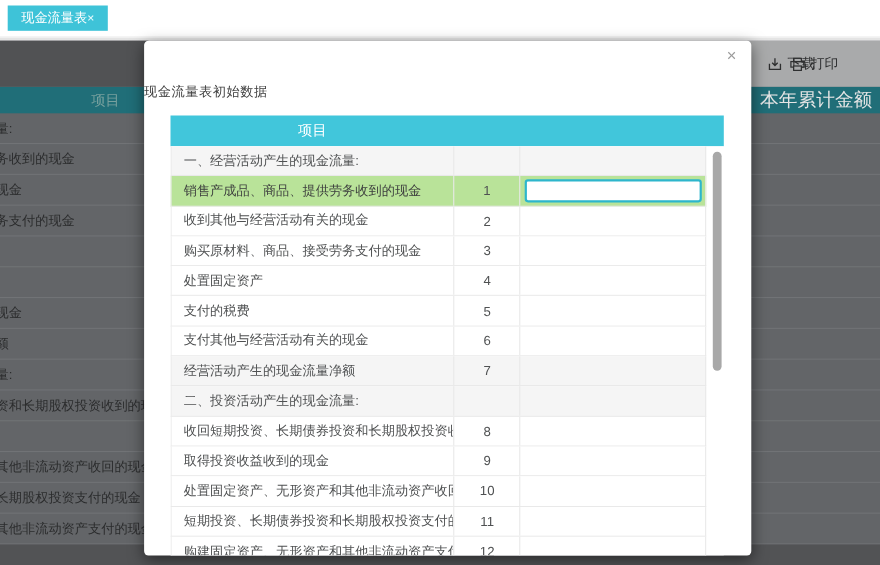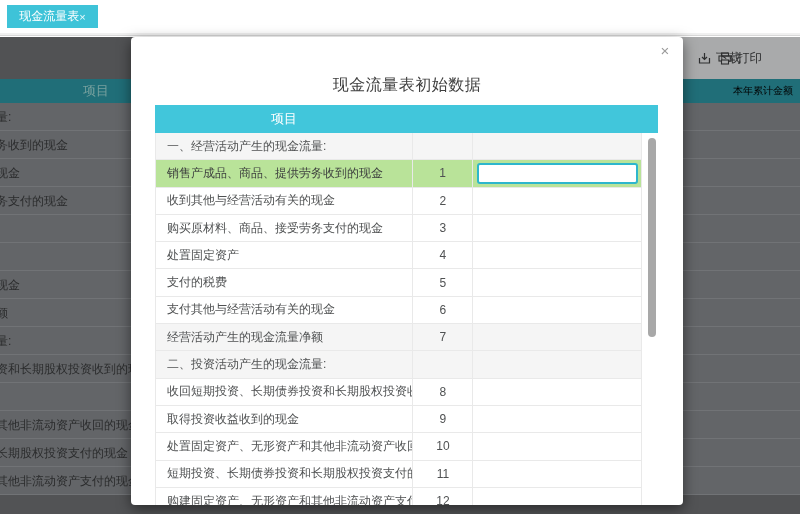--- a/index.html
+++ b/index.html
@@ -18,34 +18,34 @@
   .bg { position:absolute; left:0; top:37px; width:800px; height:477px; background:#636568; }
   .bg-toolbar { position:absolute; left:0; top:0; width:800px; height:42px; background:#a9aaab; }
   .bg-darkblock { position:absolute; left:0; top:0; width:135px; height:42px; background:#515254; }
   .bg-btn { position:absolute; top:12px; height:18px; display:flex; align-items:center; gap:5px;
             color:#2e2f30; font-size:12.5px; cursor:pointer; }
   .bg-btn svg { display:block; }
   .btn-download { left:698px; }
   .btn-print { left:718px;text-align:center; }
   .bg-thead { position:absolute; left:0; top:42px; width:800px; height:24px; background:#206e78; }
   .bg-thead .h-left { position:absolute; left:83px; top:0; height:24px; line-height:24px; font-size:13px; color:#77a09e; }
-  .bg-thead .h-right { position:absolute; right:7px; top:0; height:24px; line-height:24px; font-size:10px; color:#000000; }
+  .bg-thead .h-right { position:absolute; right:7px; top:0; height:24px; line-height:24px; font-size:17px; color:#e5e5e5; }
   .bg-rows { position:absolute; left:0; top:66px; width:800px; }
   .bg-row { position:relative; width:800px; height:28px; border-bottom:1px solid #717376; overflow:hidden; }
   .bg-row span { position:absolute; left:-148px; top:50%; transform:translateY(-50%);
                  white-space:nowrap; font-size:12px; color:#2b2c2d; }
   .bg-bottom { position:absolute; left:0; top:458px; width:800px; height:19px; background:#525355; }
 
   
   .modal { position:absolute; left:131px; top:37px; width:552px; height:468px; background:#ffffff;
            border-radius:4px; box-shadow:0 4px 14px rgba(0,0,0,0.5); overflow:hidden; }
   .modal-close { position:absolute; top:5px; right:9px; font-size:15px; color:#9a9a9a; cursor:pointer;
                  width:18px; height:18px; text-align:center; line-height:18px; }
-  .modal-title { position:absolute; top:38px; left:0; width:100%; text-align:center;
-                 font-size:16px; color:#404040; letter-spacing:0.5px; }
+  .modal-title { position:absolute; top:38px; left:0; width:100%; text-align:left;
+                 font-size:12px; color:#404040; letter-spacing:0.5px; }
   .mtable { position:absolute; left:24px; top:68px; width:503px; }
   .mhead { display:flex; width:503px; height:28px; background:#41c6db; color:#ffffff; font-size:13px; }
   .mhead .c1 { width:258px; display:flex; align-items:center; justify-content:center; }
   .mhead .c2 { width:60px; display:flex; align-items:center; justify-content:center; }
   .mhead .c3 { width:185px; display:flex; align-items:center; justify-content:center; }
   .mbody { position:relative; width:503px; height:372px; overflow:hidden; background:#ffffff; }
   .mrow { display:flex; width:487px; height:27.3px; border-bottom:1px solid #e9e9e9;
           border-left:1px solid #e9e9e9; border-right:1px solid #e9e9e9; background:#ffffff; }
   .mrow .c1 { width:257px; display:flex; align-items:center; padding-left:11px;
               font-size:12px; color:#4f5152; white-space:nowrap; overflow:hidden; }

